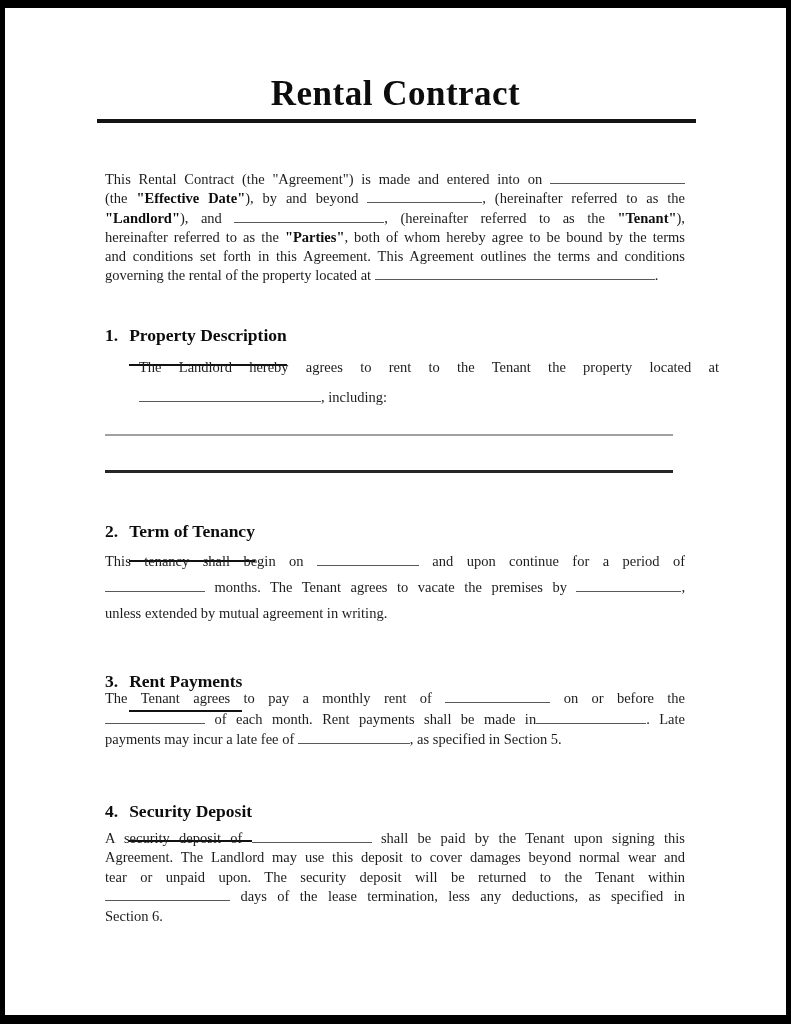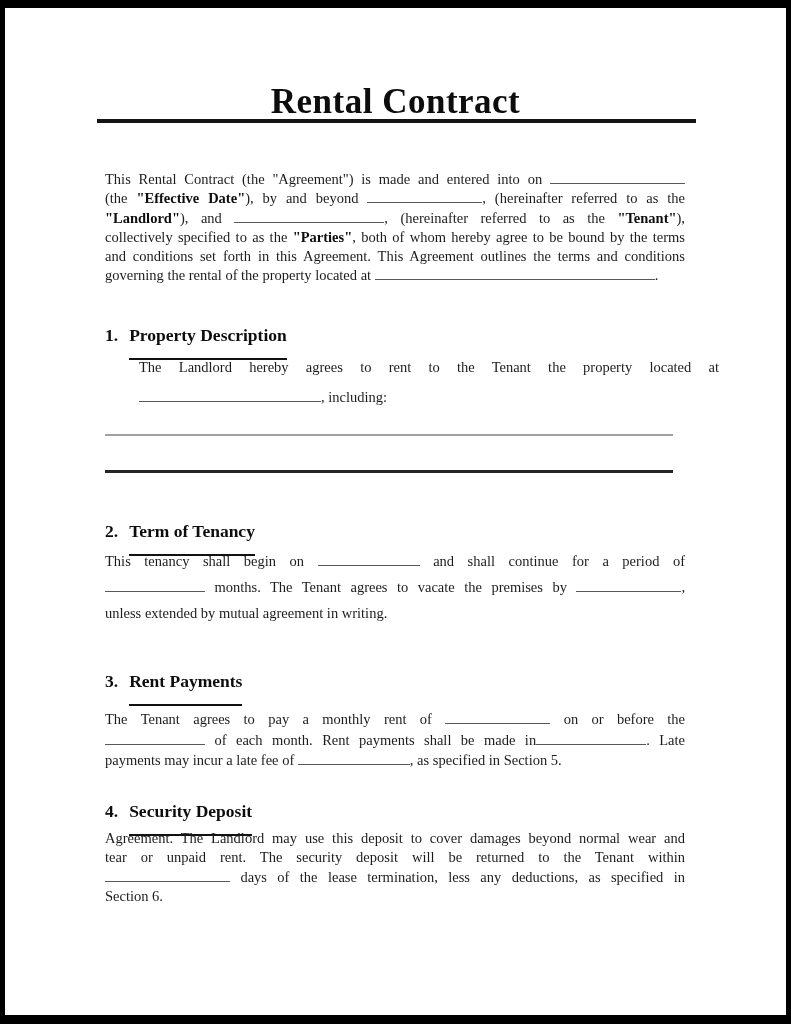--- a/index.html
+++ b/index.html
@@ -8,42 +8,42 @@
     font-family:"Liberation Serif","DejaVu Serif",serif;color:#1c1c1c;
     overflow:hidden;
   }
   .frame{
     position:absolute;inset:0;box-sizing:border-box;
     border-top:8px solid #000;border-bottom:9px solid #000;
     border-left:5px solid #000;border-right:5px solid #000;
     pointer-events:none;z-index:5;
   }
   .doc-title{
-    position:absolute;top:68px;left:0;right:0;margin:16px;
+    position:absolute;top:68px;left:0;right:0;margin:8px;
     text-align:center;font-size:35px;line-height:36px;font-weight:bold;color:#0d0d0d;
     letter-spacing:0.5px;
   }
   .title-rule{
     position:absolute;top:119px;left:97px;width:599px;height:4px;background:#141414;
   }
   .para{position:absolute;left:105px;width:580px;font-size:14.5px;}
   .para .line{width:580px;overflow:hidden;}
   .para .line.jl{text-align:justify;text-align-last:justify;}
   .intro{top:170px;line-height:19.3px;}
   .s1b{top:352px;line-height:30px;margin-left:34px;}
   .s2b{top:548px;line-height:26px;}
-  .s3b{top:709px;line-height:20.5px;}
+  .s3b{top:688px;line-height:20.5px;}
   .s4b{top:829px;line-height:19.4px;}
   .heading{
     position:absolute;left:105px;font-size:17.5px;font-weight:bold;color:#0d0d0d;
     white-space:nowrap;
   }
   .s1h{top:325px;} .s2h{top:521px;} .s3h{top:671px;} .s4h{top:801px;}
   .heading .num{margin-right:11px;}
-  .heading .hlabel{border-bottom:2px solid #111;padding-bottom:13px;}
+  .heading .hlabel{border-bottom:2px solid #111;padding-bottom:19px;}
   b{font-weight:bold;color:#0d0d0d;}
   .blank{
     display:inline-block;height:0.82em;border-bottom:1.5px solid #595959;
     vertical-align:baseline;
   }
   .ruled{position:absolute;left:105px;width:568px;}
   .ruled.light{top:434px;height:2px;background:#a0a0a0;}
   .ruled.dark{top:470px;height:3px;background:#262626;}
 </style>
 </head>
@@ -51,54 +51,55 @@
 
 <div class="frame"></div>
 
 <h1 class="doc-title">Rental Contract</h1>
 <div class="title-rule"></div>
 
 <div class="para intro">
     <div class="line jl"><span>This Rental Contract (the "Agreement") is made and entered into on </span><span class="blank" style="width: 135px;"></span></div>
     <div class="line jl"><span>(the </span><b>"Effective Date"</b><span>), by and beyond </span><span class="blank" style="width: 115px;"></span><span>, (hereinafter referred to as the</span></div>
     <div class="line jl"><b>"Landlord"</b><span>), and </span><span class="blank" style="width: 150px;"></span><span>, (hereinafter referred to as the </span><b>"Tenant"</b><span>),</span></div>
-    <div class="line jl"><span>collectively specified to as the </span><b>"Parties"</b><span>, both of whom hereby agree to be bound by the terms</span></div>
+    <div class="line jl"><span>hereinafter referred to as the </span><b>"Parties"</b><span>, both of whom hereby agree to be bound by the terms</span></div>
     <div class="line jl"><span>and conditions set forth in this Agreement. This Agreement outlines the terms and conditions</span></div>
     <div class="line"><span>governing the rental of the property located at </span><span class="blank" style="width: 280px;"></span><span>.</span></div>
   </div>
 
 <div class="heading s1h">
   <span class="num">1.</span><span class="hlabel">Property Description</span>
 </div>
 <div class="para s1b">
     <div class="line jl"><span>The Landlord hereby agrees to rent to the Tenant the property located at</span></div>
     <div class="line"><span class="blank" style="width: 182px;"></span><span>, including:</span></div>
   </div>
 <div class="ruled light"></div>
 <div class="ruled dark"></div>
 
 <div class="heading s2h">
   <span class="num">2.</span><span class="hlabel">Term of Tenancy</span>
 </div>
 <div class="para s2b">
-    <div class="line jl"><span>This tenancy shall begin on </span><span class="blank" style="width: 102px;"></span><span> and shall continue for a period of</span></div>
+    <div class="line jl"><span>This tenancy shall begin on </span><span class="blank" style="width: 102px;"></span><span> and upon continue for a period of</span></div>
     <div class="line jl"><span class="blank" style="width: 100px;"></span><span> months. The Tenant agrees to vacate the premises by </span><span class="blank" style="width: 105px;"></span><span>,</span></div>
     <div class="line"><span>unless extended by mutual agreement in writing.</span></div>
   </div>
 
 <div class="heading s3h">
   <span class="num">3.</span><span class="hlabel">Rent Payments</span>
 </div>
 <div class="para s3b">
     <div class="line jl"><span>The Tenant agrees to pay a monthly rent of </span><span class="blank" style="width: 105px;"></span><span> on or before the</span></div>
     <div class="line jl"><span class="blank" style="width: 100px;"></span><span> of each month. Rent payments shall be made in</span><span class="blank" style="width: 110px;"></span><span>. Late</span></div>
     <div class="line"><span>payments may incur a late fee of </span><span class="blank" style="width: 112px;"></span><span>, as specified in Section 5.</span></div>
   </div>
 
 <div class="heading s4h">
   <span class="num">4.</span><span class="hlabel">Security Deposit</span>
 </div>
 <div class="para s4b">
+    <div class="line jl"><span>A security deposit of </span><span class="blank" style="width: 120px;"></span><span> shall be paid by the Tenant upon signing this</span></div>
     <div class="line jl"><span>Agreement. The Landlord may use this deposit to cover damages beyond normal wear and</span></div>
-    <div class="line jl"><span>tear or unpaid rent. The security deposit will be returned to the Tenant within</span></div>
+    <div class="line jl"><span>tear or unpaid upon. The security deposit will be returned to the Tenant within</span></div>
     <div class="line jl"><span class="blank" style="width: 125px;"></span><span> days of the lease termination, less any deductions, as specified in</span></div>
     <div class="line"><span>Section 6.</span></div>
   </div>
 
 </body></html>

